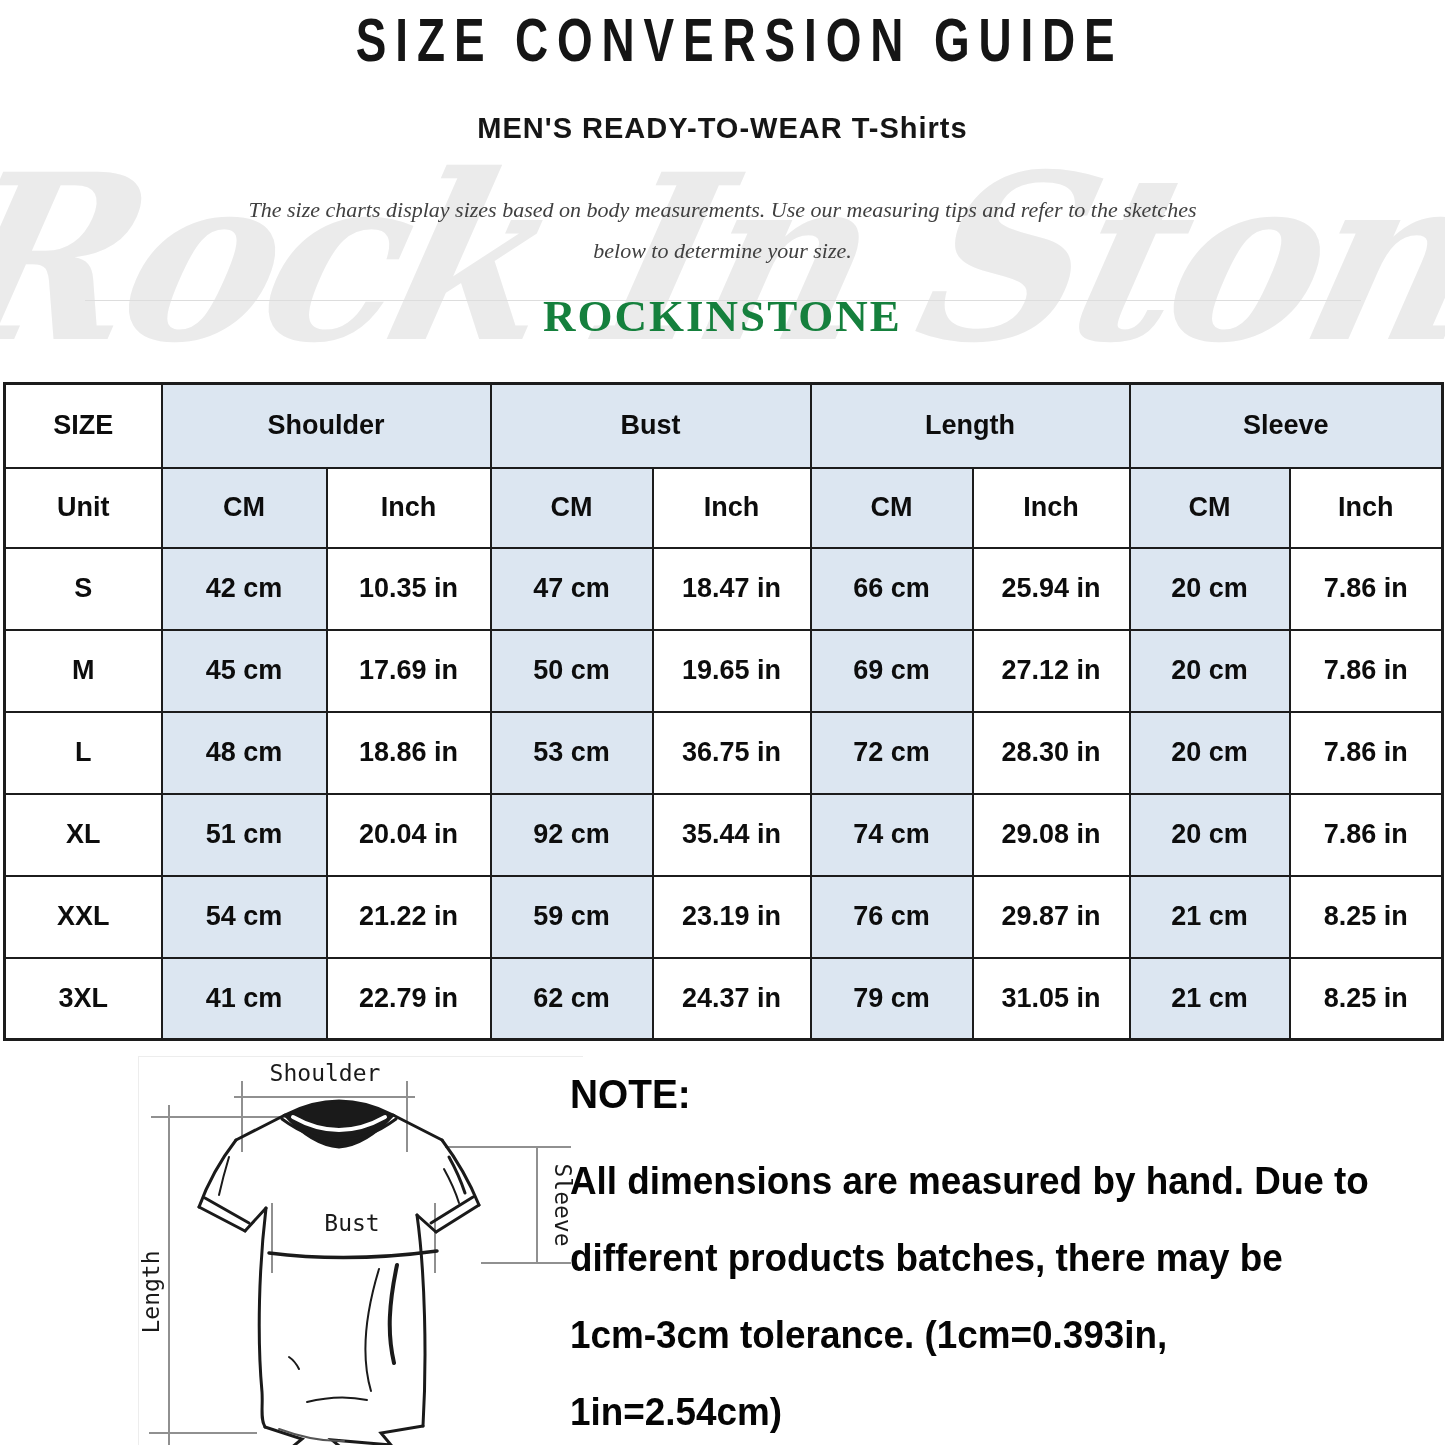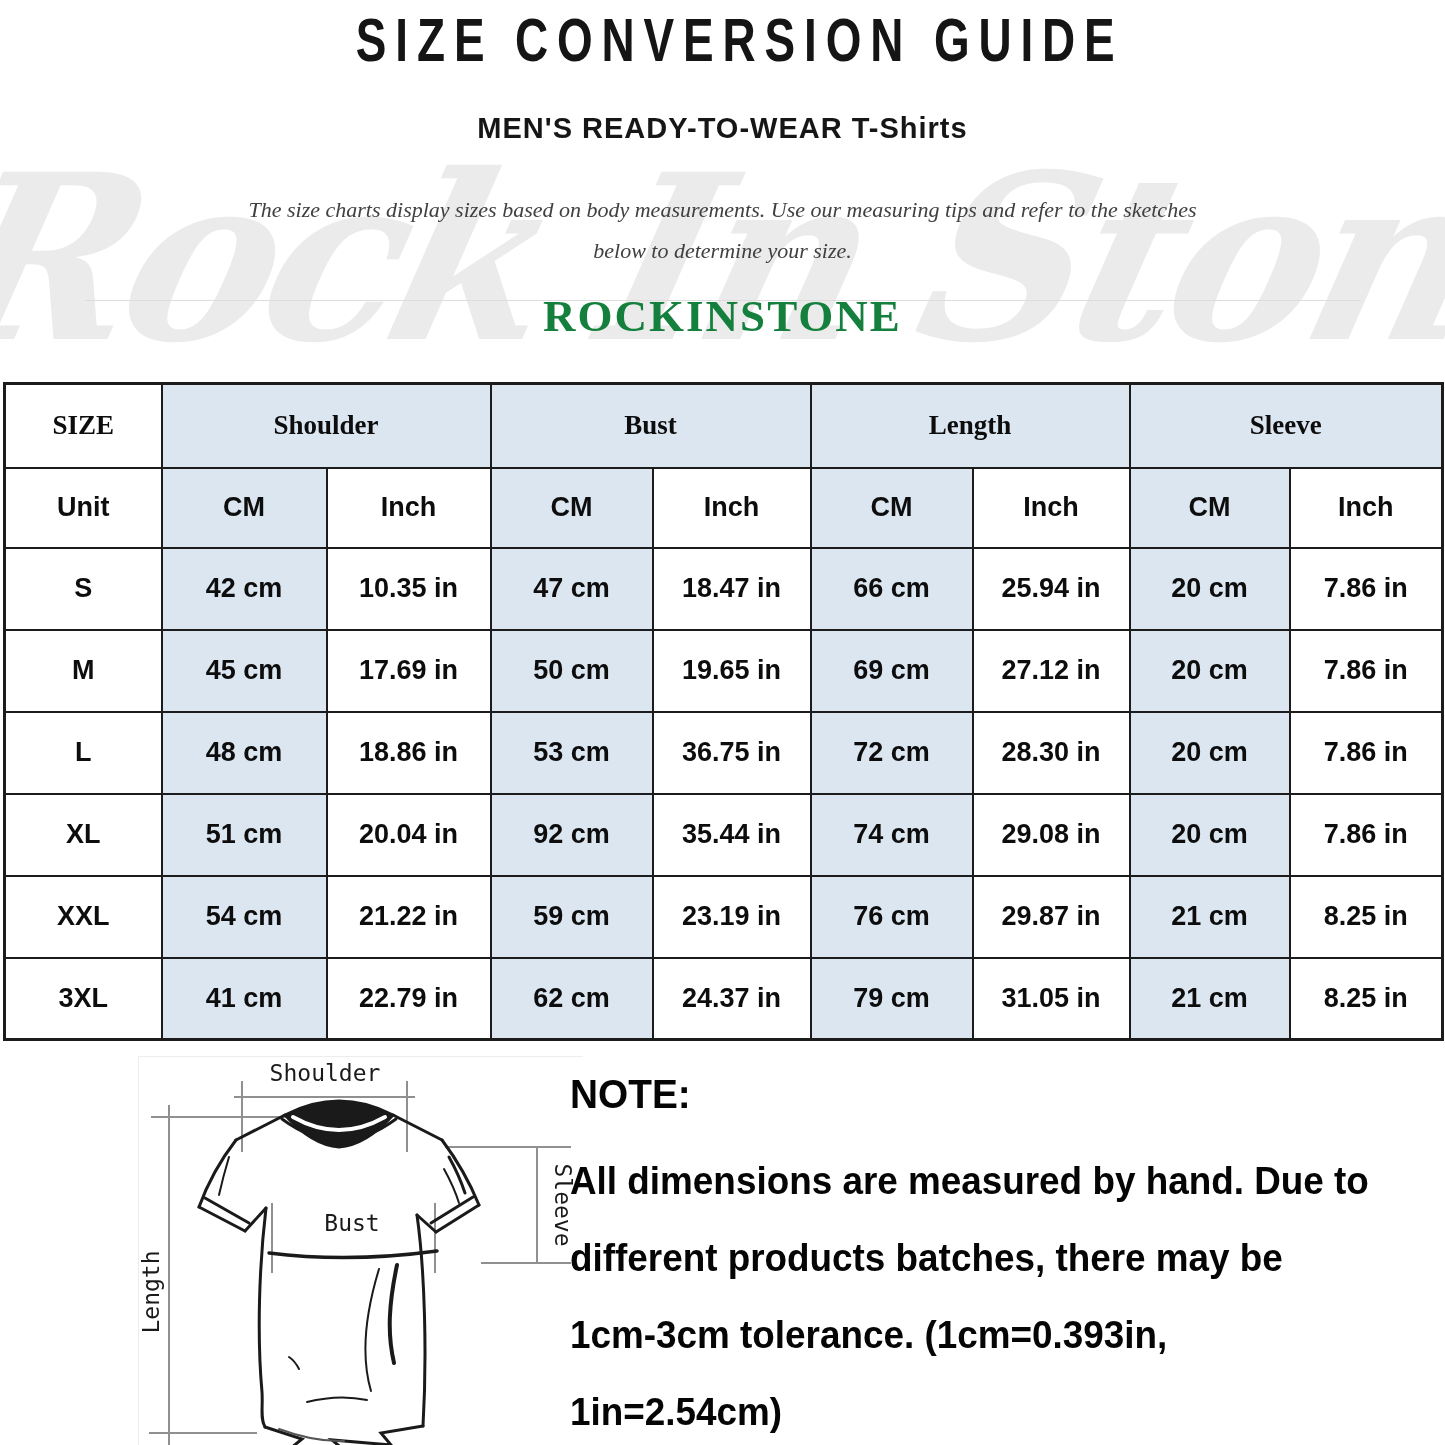--- a/index.html
+++ b/index.html
@@ -67,21 +67,21 @@
     background:#ffffff; z-index:2;
     border:3px solid #1c1c1c;
   }
   .size-table th, .size-table td {
     border:2px solid #1c1c1c;
     text-align:center; vertical-align:middle;
     font-weight:700; font-size:27px; color:#0d0d0d;
     overflow:hidden;
   }
   .size-table .blue { background:#dce6f1; }
-  tr.hrow1 { height:84px;font-family:Liberation Serif, serif; }
+  tr.hrow1 { height:84px; }
   tr.hrow2 { height:80px; }
   tr.drow  { height:82px; }
 
   
   .figure {
     position:absolute; left:138px; top:1056px;
     width:445px; height:389px; z-index:2;
     border-left:1px solid #ededed; border-top:1px solid #ededed;
   }
   .note {

